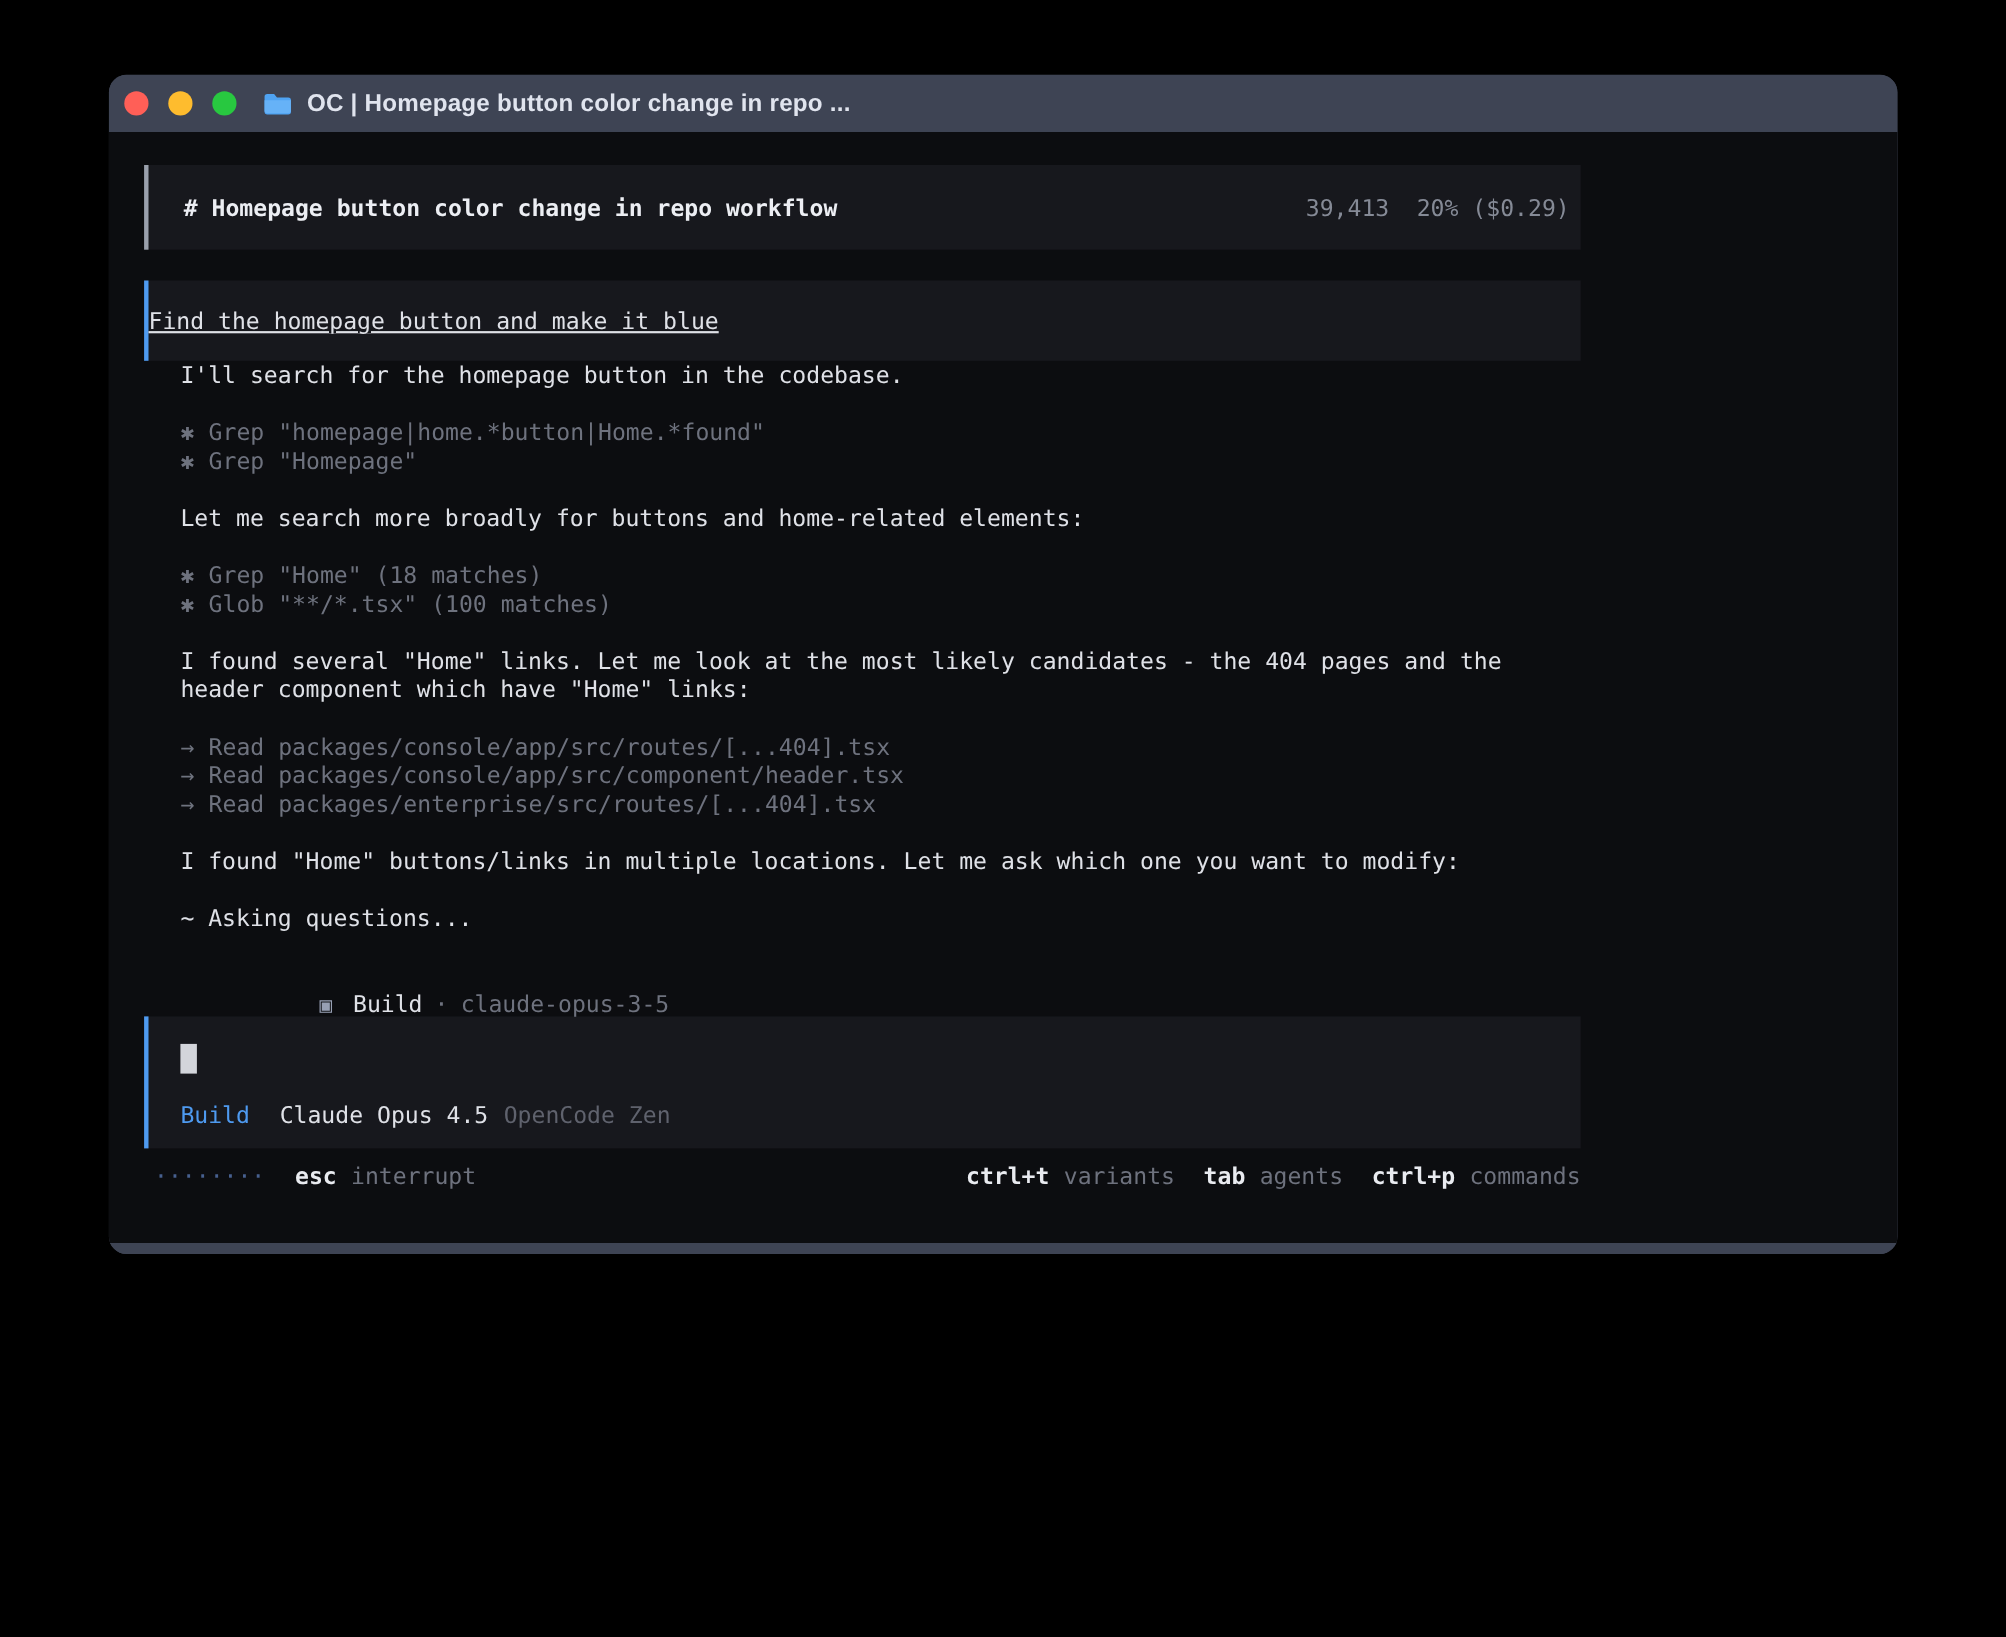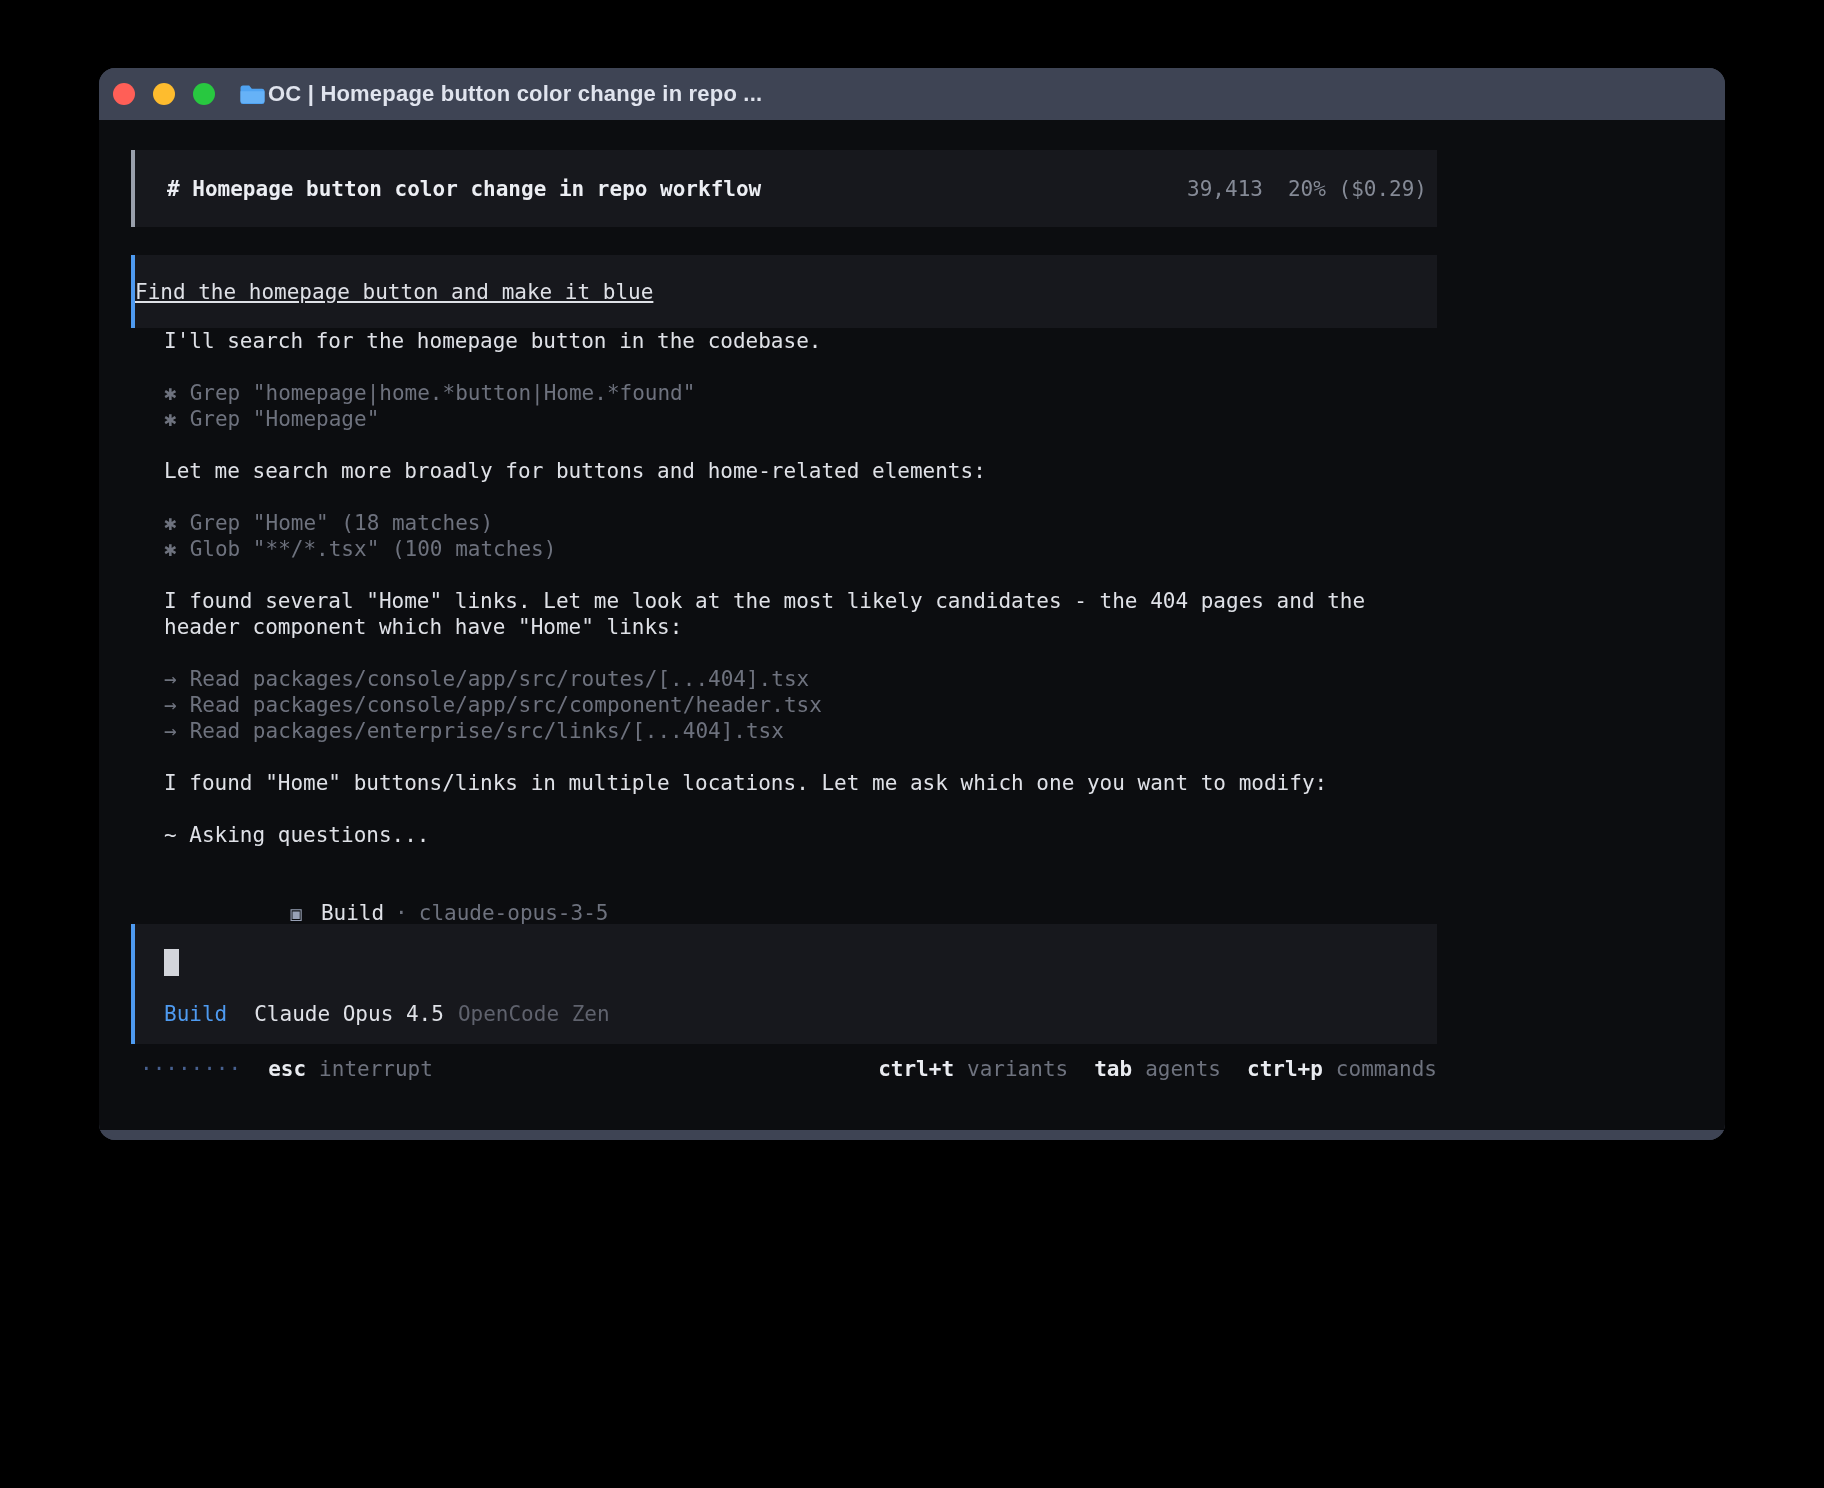--- a/index.html
+++ b/index.html
@@ -13,21 +13,21 @@
     box-shadow:0 30px 80px rgba(0,0,0,.75);
   }
 
   
   .titlebar { flex:0 0 52px; display:flex; align-items:center; background:#3e4454; padding-left:14px; }
   .traffic { display:flex; gap:18px; }
   .tl { width:22px; height:22px; border-radius:50%; display:block; }
   .tl.red    { background:#ff5f57; }
   .tl.yellow { background:#febc2e; }
   .tl.green  { background:#28c840; }
-  .titlewrap { display:flex; align-items:center; gap:2px; margin-left:24px; }
+  .titlewrap { display:flex; align-items:center; gap:13px; margin-left:24px; }
   .titletext { font-family:"Liberation Sans", sans-serif; font-weight:bold; font-size:22px; color:#e0e4ee; letter-spacing:.2px; }
 
   
   .terminal { flex:1 1 auto; background:#0c0d10; overflow:hidden; }
   .content  { margin-left:32px; width:1306px; font-size:21px; color:#dfe1e7; }
 
   .block { background:#17181d; border-left:4px solid #9aa0ac; }
 
   .session-header {
     margin-top:30px; height:77px;
@@ -136,21 +136,21 @@
         <div class="line gray"><span class="ticon">✱</span><span>Grep "Home" (18 matches)</span></div>
         <div class="line gray"><span class="ticon">✱</span><span>Glob "**/*.tsx" (100 matches)</span></div>
         <div class="gap"></div>
 
         <div class="line white"><span>I found several "Home" links. Let me look at the most likely candidates - the 404 pages and the</span></div>
         <div class="line white"><span>header component which have "Home" links:</span></div>
         <div class="gap"></div>
 
         <div class="line gray"><span class="ticon">→</span><span>Read packages/console/app/src/routes/[...404].tsx</span></div>
         <div class="line gray"><span class="ticon">→</span><span>Read packages/console/app/src/component/header.tsx</span></div>
-        <div class="line gray"><span class="ticon">→</span><span>Read packages/enterprise/src/links/[...404].tsx</span></div>
+        <div class="line gray"><span class="ticon">→</span><span>Read packages/enterprise/src/routes/[...404].tsx</span></div>
         <div class="gap"></div>
 
         <div class="line white"><span>I found "Home" buttons/links in multiple locations. Let me ask which one you want to modify:</span></div>
         <div class="gap"></div>
 
         <div class="line white"><span>~ Asking questions...</span></div>
         <div class="gap"></div>
 
         <div class="line agent-line">
           <span class="agent-icon">▣</span><span class="agent-name">Build</span><span class="agent-sep">·</span><span class="agent-model">claude-opus-3-5</span>

